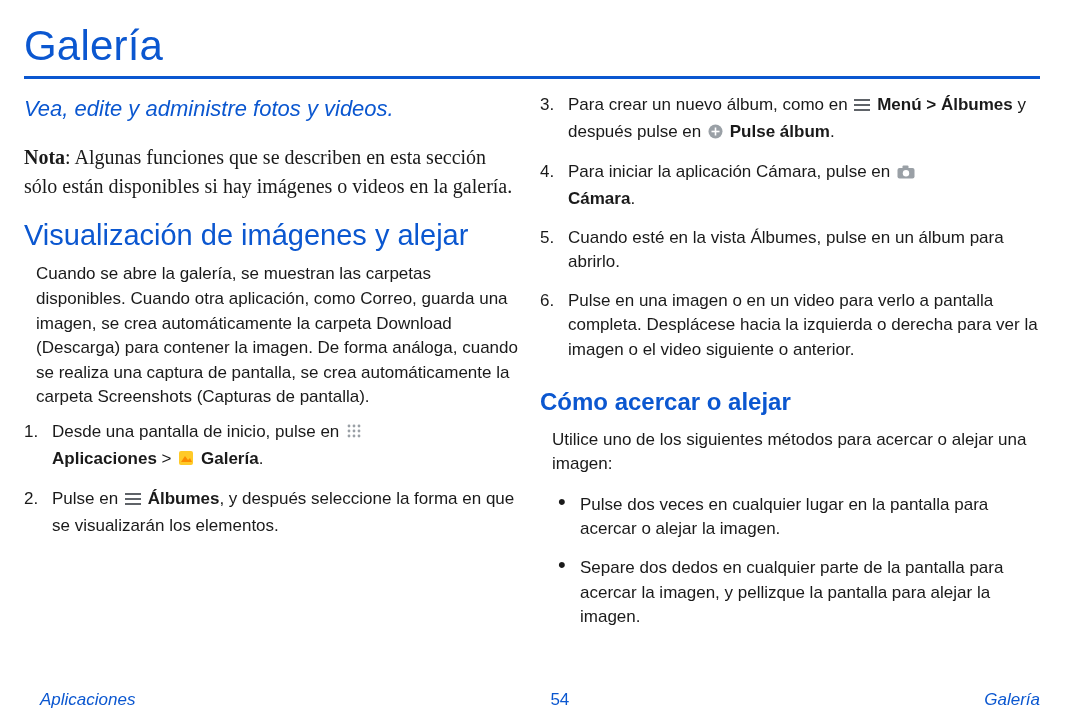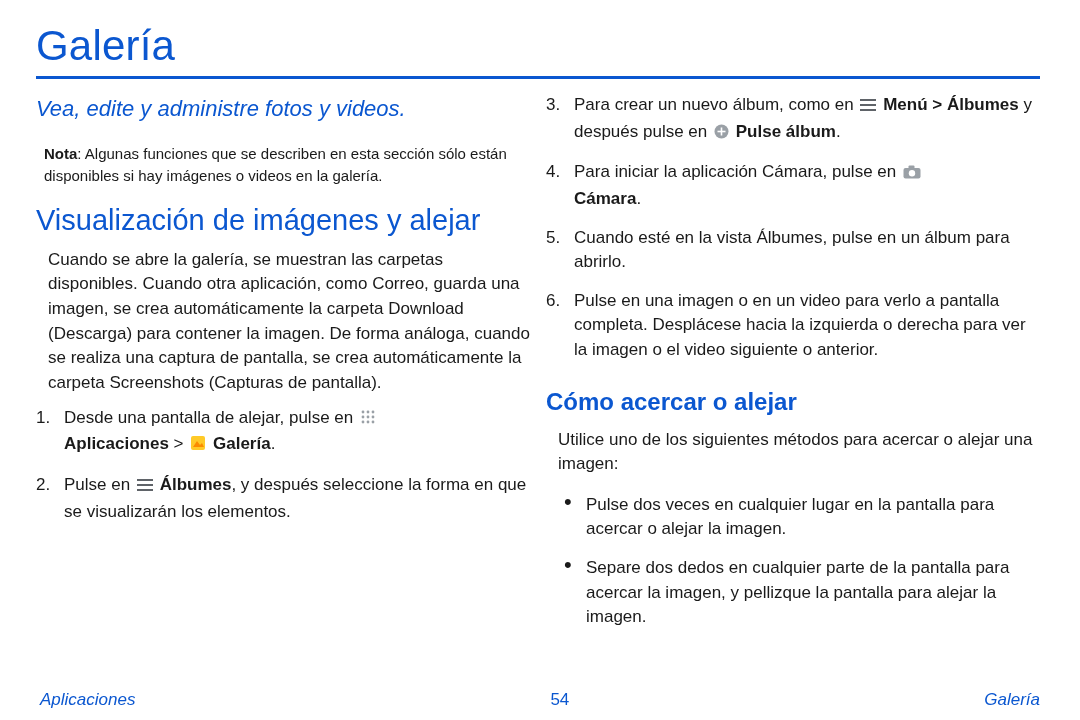--- a/index.html
+++ b/index.html
@@ -4,27 +4,27 @@
 <style>
   :root{
     --blue:#0b57d0;
     --ink:#1a1a1a;
     --page-w:1080px;
     --page-h:720px;
   }
   *{box-sizing:border-box;}
   html,body{margin:0;padding:0;background:#fff;}
   body{font-family:Arial,Helvetica,sans-serif;color:var(--ink);}
-  .page{width:var(--page-w);height:var(--page-h);position:relative;padding:22px 40px 0 36px;}
+  .page{width:var(--page-w);height:var(--page-h);position:relative;padding:22px 40px 0 24px;}
   h1.title{color:var(--blue);font-weight:400;font-size:42px;margin:0 0 6px 0;letter-spacing:.2px;}
   .rule{height:3px;background:var(--blue);margin:0 0 14px 0;}
   .cols{display:flex;gap:16px;justify-content:center;}
   .col{flex:1;min-width:0;font-size:17px;line-height:1.45;}
   .lead{color:var(--blue);font-style:italic;font-size:22px;margin:0 0 18px 0;}
-  .note{font-size:15px;margin:0 0 18px 8px;}
+  .note{font-size:20px;margin:0 0 18px 0;font-family:Liberation Serif, serif;}
   h2.sec{color:var(--blue);font-weight:400;font-size:29px;margin:4px 0 10px 0;line-height:1.15;}
   h3.sub{color:var(--blue);font-weight:700;font-size:24px;margin:22px 0 8px 0;}
   p{margin:0 0 10px 12px;}
   ol.steps{list-style:none;padding:0;margin:0;counter-reset:step;}
   ol.steps>li{position:relative;padding-left:28px;margin:0 0 14px 0;}
   ol.steps>li::before{counter-increment:step;content:counter(step)".";position:absolute;left:0;top:0;}
   ol.steps.start3{counter-reset:step 2;}
   ul.bul{list-style:none;padding:0;margin:16px;}
   ul.bul>li{position:relative;padding-left:24px;margin:0 0 14px 0;}
   ul.bul>li::before{content:"\2022";position:absolute;left:2px;top:-2px;font-size:22px;line-height:1;}
@@ -47,21 +47,21 @@
 
       <p class="note">
         <b>Nota</b><span>: Algunas funciones que se describen en esta sección sólo están disponibles si hay imágenes o videos en la galería.</span>
       </p>
 
       <h2 class="sec">Visualización de imágenes y alejar</h2>
       <p>Cuando se abre la galería, se muestran las carpetas disponibles. Cuando otra aplicación, como Correo, guarda una imagen, se crea automáticamente la carpeta Download (Descarga) para contener la imagen. De forma análoga, cuando se realiza una captura de pantalla, se crea automáticamente la carpeta Screenshots (Capturas de pantalla).</p>
 
       <ol class="steps">
         <li>
-          <span>Desde una pantalla de alejar, pulse en </span>
+          <span>Desde una pantalla de inicio, pulse en </span>
           <span class="icon">
             <svg width="16" height="16" viewBox="0 0 16 16">
                 <g fill="#9aa0a6">
                   <circle cx="3" cy="3" r="1.4"></circle>
                   <circle cx="8" cy="3" r="1.4"></circle>
                   <circle cx="13" cy="3" r="1.4"></circle>
                   <circle cx="3" cy="8" r="1.4"></circle>
                   <circle cx="8" cy="8" r="1.4"></circle>
                   <circle cx="13" cy="8" r="1.4"></circle>
                   <circle cx="3" cy="13" r="1.4"></circle>

